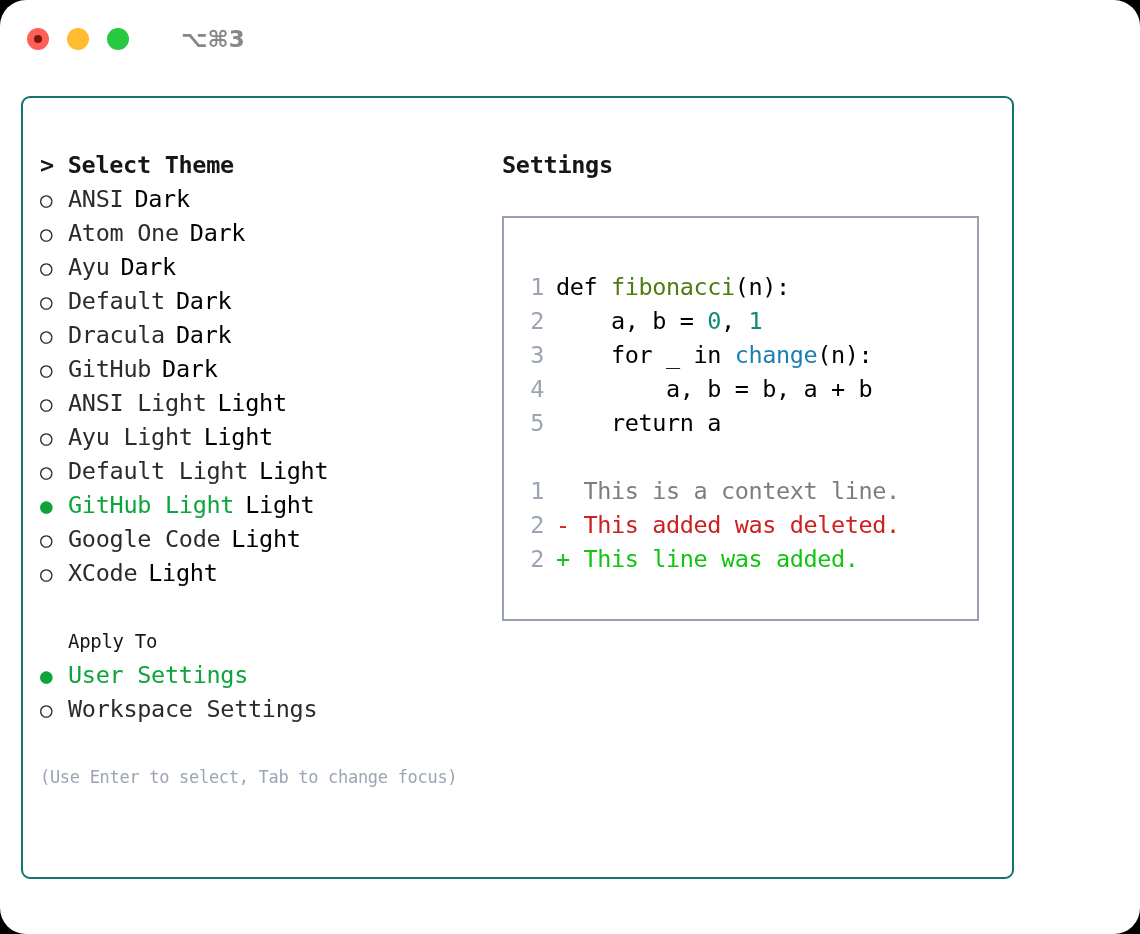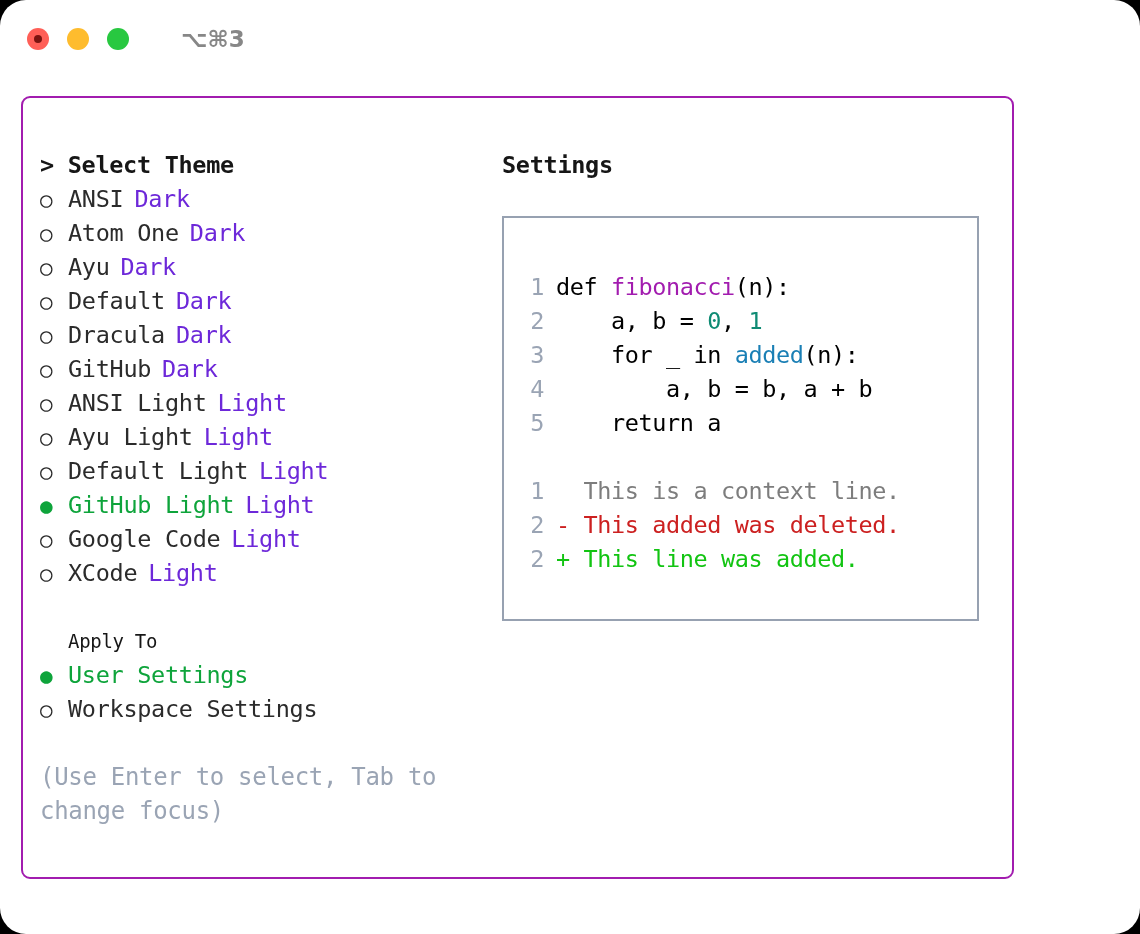--- a/index.html
+++ b/index.html
@@ -70,21 +70,21 @@
     white-space: pre;
   }
 
   
   .card {
     position: absolute;
     left: 21px;
     top: 96px;
     width: 993px;
     height: 783px;
-    border: 2px solid #a21caf;
+    border: 2px solid #0f766e;
     border-radius: 9px;
     box-sizing: border-box;
     background: #ffffff;
   }
 
   .pane-left {
     position: absolute;
     left: 17px;
     top: 50px;
     width: 450px;
@@ -121,39 +121,39 @@
     width: 28px;
     flex: 0 0 28px;
     font-size: 21px;
     color: #2b2b2b;
     line-height: 34px;
   }
   .bullet.sel { color: #0ea43b; }
   .opt-label { color: #2b2b2b; }
   .opt.selected .opt-label { color: #0ea43b; }
   .opt-tag {
-    color: #6d28d9;
+    color: #000000;
     margin-left: 11px;
   }
 
   .section-gap { height: 34px; }
 
   .group-title {
     font-size: 19px;
     color: #161616;
     line-height: 34px;
     height: 34px;
     white-space: pre;
     padding-left: 28px;
     letter-spacing: -0.3px;
   }
 
   .hint {
     margin-top: 34px;
-    font-size: 24px;
+    font-size: 17px;
     color: #9aa4b4;
     line-height: 34px;
     width: 420px;
     letter-spacing: -0.3px;
   }
 
   
   .preview-box {
     position: relative;
     margin-top: 34px;
@@ -180,21 +180,21 @@
   }
   .ln {
     flex: 0 0 26px;
     width: 26px;
     text-align: right;
     color: #9aa4b4;
     margin-right: 12px;
   }
   .src { color: #24292e; }
 
-  .tok-fn   { color: #a21caf; }
+  .tok-fn   { color: #4d7c0f; }
   .tok-num  { color: #0f8b74; }
   .tok-call { color: #1a7fb5; }
   .tok-plain{ color: #000000; }
   .tok-ctx  { color: #7d7d7d; }
   .tok-del  { color: #cc2020; }
   .tok-add  { color: #12c412; margin-top: 36px; }
 </style>
 </head>
 <body>
 
@@ -238,21 +238,21 @@
 
       <div class="hint">(Use Enter to select, Tab to change focus)</div>
     </div>
 
     <div class="pane-right">
       <div class="pane-title">Settings</div>
       <div class="preview-box">
         <div class="code" id="code-block">
             <div class="cl"><span class="ln">1</span><span class="src"><span class="tok-plain">def </span><span class="tok-fn">fibonacci</span><span class="tok-plain">(n):</span></span></div>
             <div class="cl"><span class="ln">2</span><span class="src"><span class="tok-plain">    a, b = </span><span class="tok-num">0</span><span class="tok-plain">, </span><span class="tok-num">1</span></span></div>
-            <div class="cl"><span class="ln">3</span><span class="src"><span class="tok-plain">    for _ in </span><span class="tok-call">added</span><span class="tok-plain">(n):</span></span></div>
+            <div class="cl"><span class="ln">3</span><span class="src"><span class="tok-plain">    for _ in </span><span class="tok-call">change</span><span class="tok-plain">(n):</span></span></div>
             <div class="cl"><span class="ln">4</span><span class="src"><span class="tok-plain">        a, b = b, a + b</span></span></div>
             <div class="cl"><span class="ln">5</span><span class="src"><span class="tok-plain">    return a</span></span></div>
             <div class="cl"><span class="ln"></span><span class="src"></span></div>
             <div class="cl"><span class="ln">1</span><span class="src"><span class="tok-ctx">  This is a context line.</span></span></div>
             <div class="cl"><span class="ln">2</span><span class="src"><span class="tok-del">- This added was deleted.</span></span></div>
             <div class="cl"><span class="ln">2</span><span class="src"><span class="tok-add">+ This line was added.</span></span></div>
           </div>
       </div>
     </div>
 

